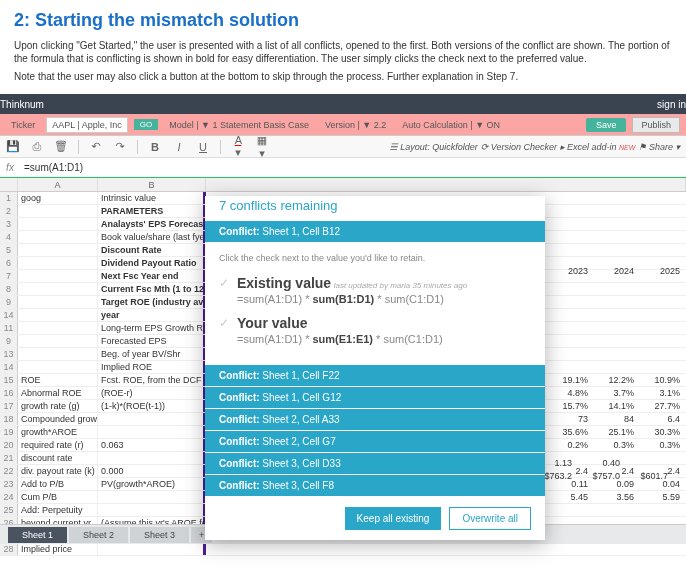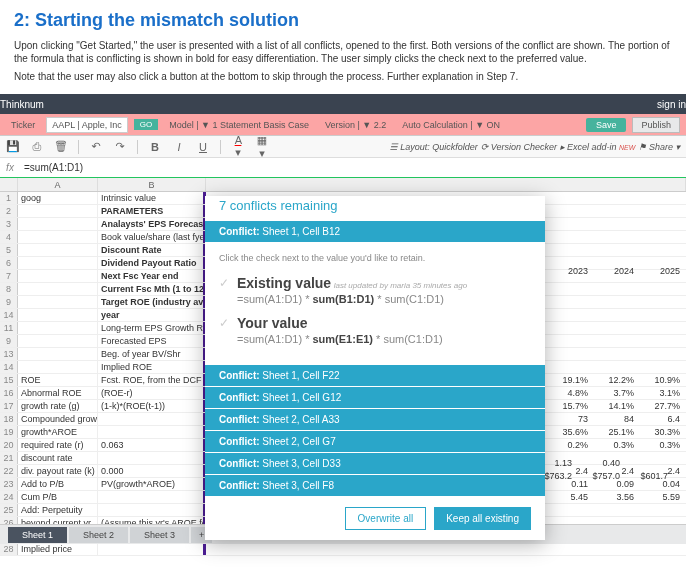--- a/index.html
+++ b/index.html
@@ -415,22 +415,22 @@
     </div>
     <div id="conflict-list">
         <div class="conflict-bar"><b>Conflict:</b> <span class="cid">Sheet 1, Cell F22</span></div>
         <div class="conflict-bar"><b>Conflict:</b> <span class="cid">Sheet 1, Cell G12</span></div>
         <div class="conflict-bar"><b>Conflict:</b> <span class="cid">Sheet 2, Cell A33</span></div>
         <div class="conflict-bar"><b>Conflict:</b> <span class="cid">Sheet 2, Cell G7</span></div>
         <div class="conflict-bar"><b>Conflict:</b> <span class="cid">Sheet 3, Cell D33</span></div>
         <div class="conflict-bar"><b>Conflict:</b> <span class="cid">Sheet 3, Cell F8</span></div>
       </div>
     <div class="modal-footer">
+      <button class="mbtn primary">Keep all existing</button>
       <button class="mbtn secondary">Overwrite all</button>
-      <button class="mbtn primary">Keep all existing</button>
     </div>
   </div>
 
   <div class="sheet-tabs" id="sheet-tabs">
       <div class="tab active">Sheet 1</div>
       <div class="tab">Sheet 2</div>
       <div class="tab">Sheet 3</div>
       <div class="tab add">+</div>
     </div>
 </div>

